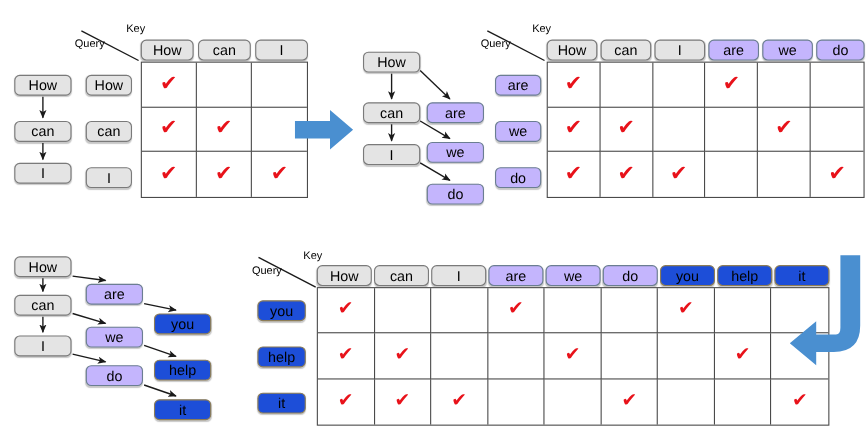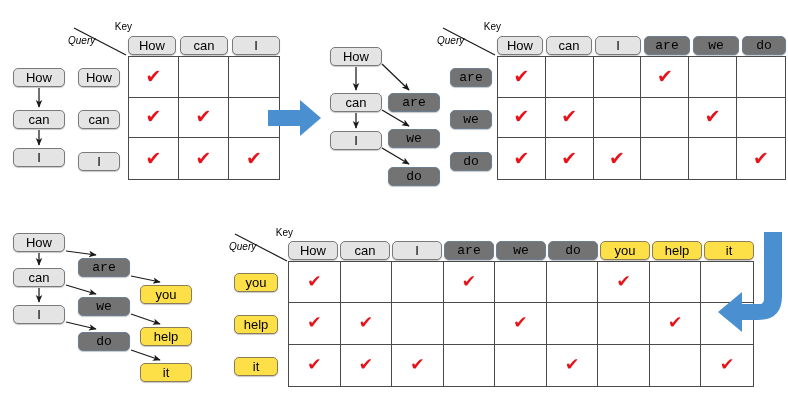--- a/index.html
+++ b/index.html
@@ -25,22 +25,22 @@
     text-align: center;
     border: 1px solid #808080;
     border-radius: 5px;
     font-size: 13px;
     font-family: "Liberation Sans", sans-serif;
     color: #000;
     white-space: nowrap;
     box-shadow: 0 1px 1px rgba(0,0,0,0.22);
   }
   .tok.gray  { background: #e4e4e4; border-color: #7a7a7a; }
-  .tok.blue  { background: #737373; border-color: #6b7e92; font-family: Liberation Mono, monospace; }
-  .tok.cream { background: #fde047; border-color: #8d7d56; }
+  .tok.blue  { background: #c4b5fd; border-color: #6b7e92; }
+  .tok.cream { background: #1d4ed8; border-color: #8d7d56; }
 
   
   .matrix { position: absolute; }
   .mgrid {
     position: absolute;
     box-sizing: border-box;
     border: 1.4px solid #4a4a4a;
     background: #fff;
     display: grid;
   }
@@ -65,21 +65,21 @@
   .chk.sm { font-size: 17px; }
 
   
   .kq { position: absolute; width: 64px; height: 36px; }
   .kq .kq-key {
     position: absolute; right: 0px; top: -1px;
     font-size: 10px; font-family: "Liberation Sans", sans-serif;
   }
   .kq .kq-query {
     position: absolute; left: 0px; top: 13px;
-    font-size: 10px; font-family: "Liberation Sans", sans-serif; font-style: italic;
+    font-size: 10px; font-family: "Liberation Sans", sans-serif;
   }
   .kq svg { position: absolute; left: 0; top: 0; overflow: visible; }
 
   
   .arrows { position: absolute; left: 0; top: 0; width: 788px; height: 402px; pointer-events: none; }
 
   .bigarrow { position: absolute; }
 </style>
 </head>
 <body>

